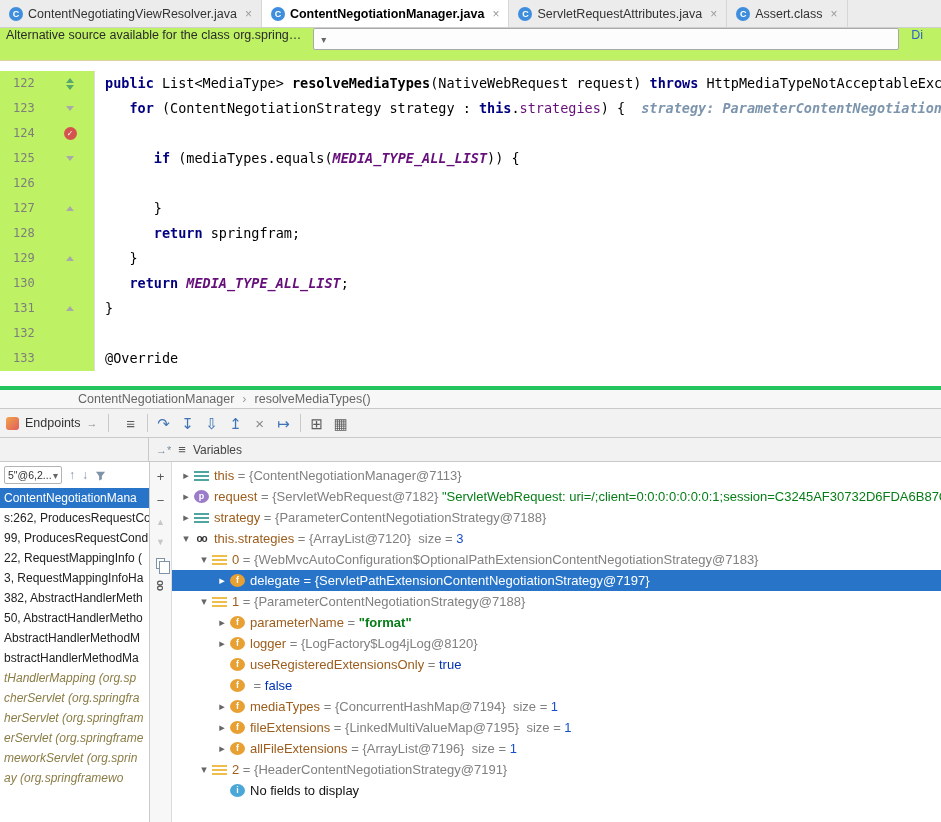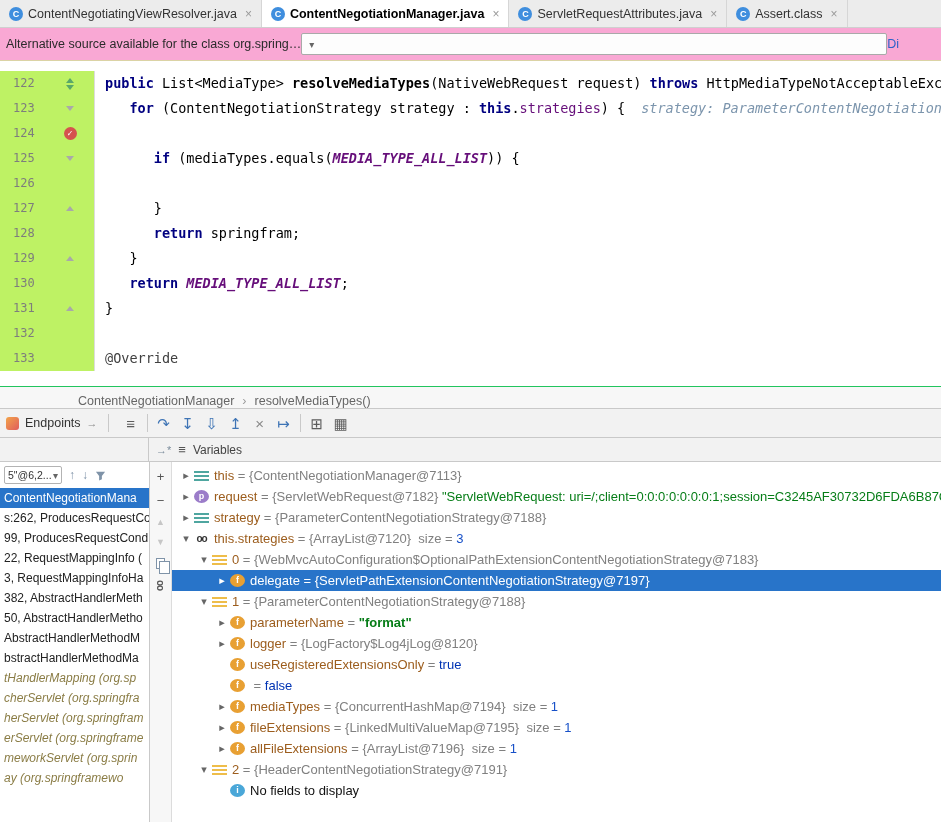--- a/index.html
+++ b/index.html
@@ -12,22 +12,22 @@
             border-bottom:1px solid #cfcfcf; font-size:12.5px; color:#333; }
   .tab { display:flex; align-items:center; padding:0 9px; gap:5px;
          border-right:1px solid #d6d6d6; white-space:nowrap; cursor:default; }
   .tab.active { background:#ffffff; font-weight:bold; color:#000; }
   .cicon { width:14px; height:14px; min-width:14px; border-radius:50%; background:#3f8ede;
            color:#fff; font-size:9px; display:flex; align-items:center; justify-content:center;
            font-weight:bold; }
   .tclose { color:#9a9a9a; font-size:12px; margin-left:3px; font-weight:normal; }
 
   
-  .notif { height:33px; background:#f9a8d4; border-bottom:1px solid #dbd3a5; display:flex;
-           align-items:center; font-size:12.5px; color:#2b2b2b; padding:0 6px; gap:0;
+  .notif { height:33px; background:#bef264; border-bottom:1px solid #dbd3a5; display:flex;
+           align-items:flex-start; font-size:12.5px; color:#2b2b2b; padding:0 6px; gap:12px;
            white-space:nowrap; overflow:hidden; }
   .ncombo { flex:0 0 586px; height:22px; border:1px solid #a9a9a9; background:#fdfdfd;
             border-radius:2px; display:flex; align-items:center; padding:0 7px; font-size:12px;
             color:#222; gap:6px; overflow:hidden; }
   .ncombo .val { flex:1; overflow:hidden; text-overflow:ellipsis; white-space:nowrap; }
   .ncarr { color:#666; font-size:10px; }
   .nact { color:#2e62c9; overflow:hidden; flex:0 0 auto; }
 
   
   .editor { height:325px; background:#fff; overflow:hidden; padding-top:10px;
@@ -36,41 +36,41 @@
   .gut { flex:0 0 95px; background:#bef264; border-right:1px solid #dcdcdc;
          display:flex; align-items:center; }
   .gnum { flex:0 0 46px; color:#7d7d7d; font-size:12px; padding-left:13px; }
   .gic { flex:1; display:flex; align-items:center; justify-content:center; }
   .codecell { flex:1; padding-left:10px; overflow:hidden; }
   .tk-k { color:#000080; font-weight:bold; }
   .tk-p { color:#000; }
   .tk-m { color:#000; font-weight:bold; }
   .tk-f { color:#660e7a; }
   .tk-s { color:#660e7a; font-style:italic; font-weight:bold; }
-  .tk-a { color:#404040;text-align:center; }
-  .tk-h { color:#7c95ad; font-style:italic; margin-left:16px; }
+  .tk-a { color:#000000;text-align:center; }
+  .tk-h { color:#7c95ad; font-style:italic; margin-left:16px;font-weight:bold; }
   .eline.exec .codecell { background:#2065b0; }
   .eline.exec .codecell span { color:#fff; }
   .eline.exec .codecell .tk-h { color:#f4a93d; }
   .bp { display:inline-flex; width:13px; height:13px; border-radius:50%; background:#d5534e;
         color:#fff; font-size:9px; align-items:center; justify-content:center; }
   .tri { display:inline-block; width:0; height:0; }
   .tri.down { border-left:4px solid transparent; border-right:4px solid transparent;
               border-top:5px solid #a9a9a9; }
   .tri.up   { border-left:4px solid transparent; border-right:4px solid transparent;
               border-bottom:5px solid #a9a9a9; }
   .ovr { display:inline-flex; flex-direction:column; gap:2px; }
   .tgup { width:0; height:0; border-left:4px solid transparent; border-right:4px solid transparent;
           border-bottom:5px solid #59a869; }
   .tgdn { width:0; height:0; border-left:4px solid transparent; border-right:4px solid transparent;
           border-top:5px solid #59a869; }
 
   
-  .crumbbar { height:22px; background:#f7f7f7; border-top:1px solid #22c55e; display:flex;
-              align-items:flex-end; padding-left:78px; font-size:12.5px; color:#666; }
+  .crumbbar { height:22px; background:#f7f7f7; border-top:4px solid #22c55e; display:flex;
+              align-items:center; padding-left:78px; font-size:12.5px; color:#666; }
   .bcwrap { display:flex; align-items:center; gap:8px; }
   .bsep { color:#9a9a9a; }
 
   
   .dtoolbar { height:30px; background:#f2f2f2; border-top:1px solid #c9c9c9;
               border-bottom:1px solid #c9c9c9; display:flex; align-items:center;
               font-size:12.5px; color:#333; padding-left:6px; gap:6px; }
   .ep-icon { width:13px; height:13px; border-radius:3px;
              background:linear-gradient(135deg,#f2a44a,#e05c5c); }
   .toolarrow { color:#8a8a8a; font-size:11px; }

